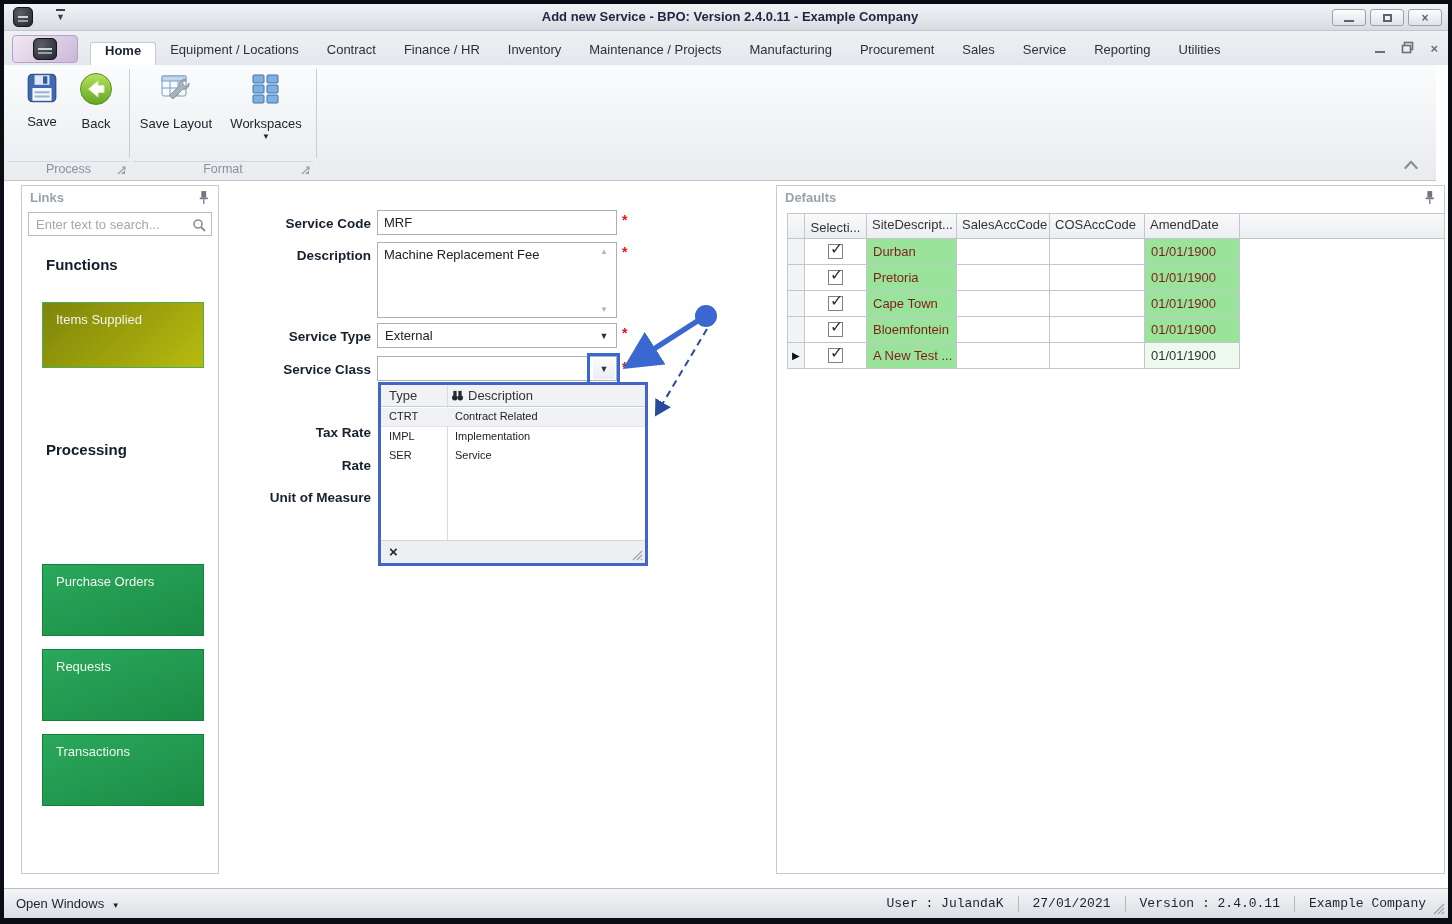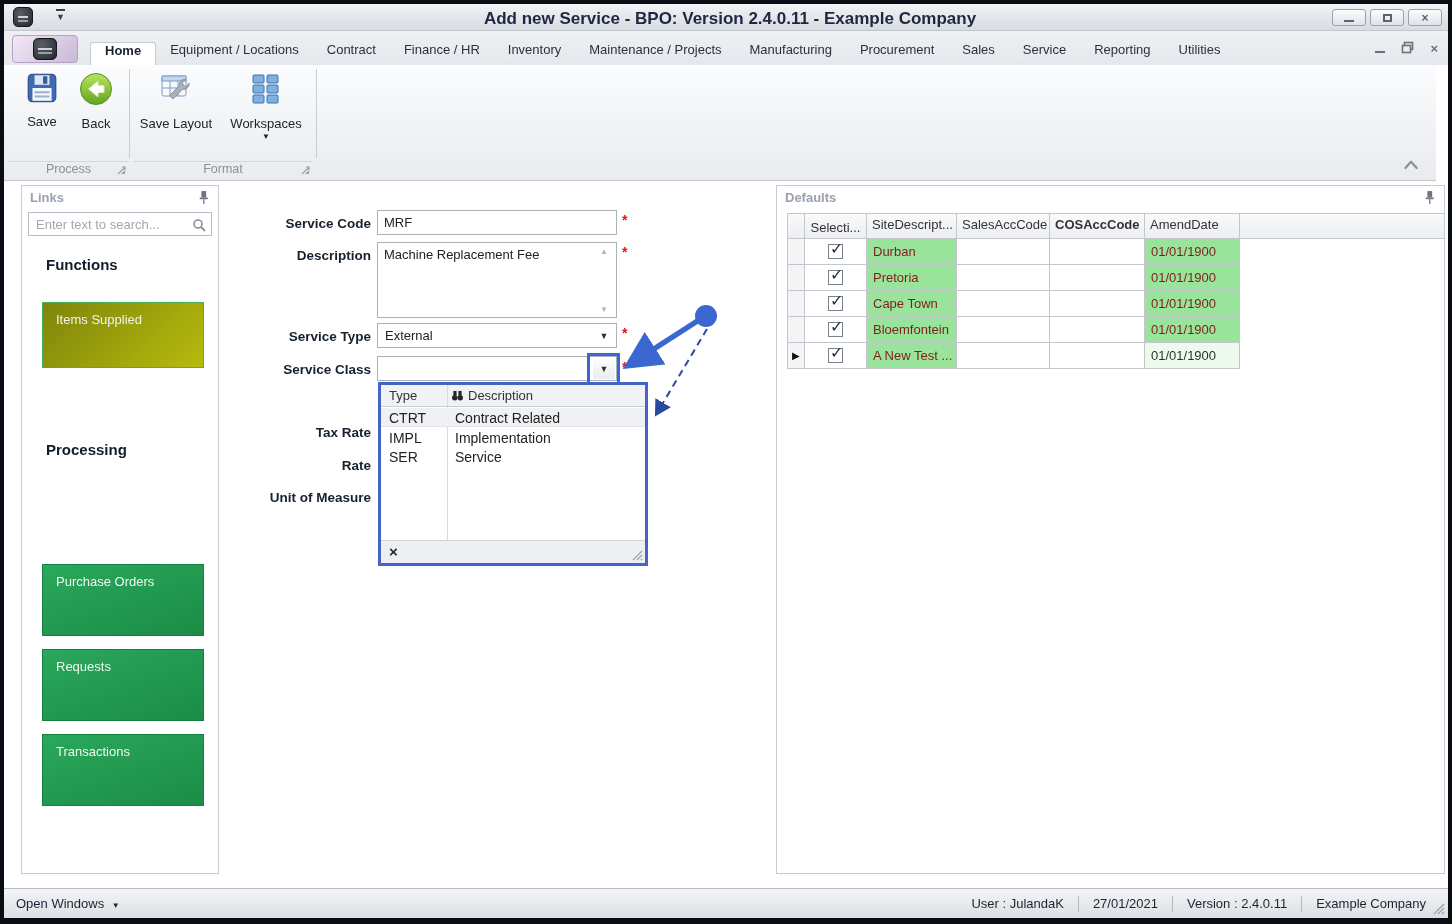--- a/index.html
+++ b/index.html
@@ -10,21 +10,21 @@
   
   .titlebar { position:absolute; left:0; top:0; right:0; height:27px;
     background:linear-gradient(#f2f3f6,#d8dbe1); border-bottom:1px solid #c2c6cd; }
   .app-icon-sm { position:absolute; left:9px; top:3px; width:20px; height:20px; border-radius:5px;
     background:radial-gradient(circle at 35% 30%, #5a5f68, #23262d); border:1px solid #15171c; }
   .app-icon-sm::after, .app-icon-lg::after { content:""; position:absolute; left:20%; right:20%; top:45%;
     height:2px; background:#cfd3da; box-shadow:0 4px 0 #9aa0a8; }
   .qat-arrow { position:absolute; left:52px; top:5px; font-size:9px; color:#3a3f48;
     border-top:2px solid #3a3f48; padding-top:1px; line-height:10px; cursor:pointer; }
   .title-text { position:absolute; left:200px; right:192px; top:5px; text-align:center;
-    font-size:17px; font-weight:bold; color:#1d2741; }
+    font-size:13px; font-weight:bold; color:#1d2741; }
   .win-btns { position:absolute; right:6px; top:5px; display:flex; gap:4px; }
   .wbtn { width:34px; height:17px; border:1px solid #99a1ab; border-radius:3px;
     background:linear-gradient(#fdfdfe,#dfe3e8); display:flex; align-items:center; justify-content:center;
     color:#5a6470; cursor:pointer; }
   .glyph-min { width:10px; height:2px; background:#5a6470; display:inline-block; margin-top:6px;}
   .glyph-max { width:9px; height:8px; border:2px solid #5a6470; display:inline-block; }
   .glyph-x  { font-size:12px; font-weight:bold; line-height:1; }
 
   
   .tabrow { position:absolute; left:0; top:27px; right:0; height:34px;
@@ -93,21 +93,21 @@
     border:3px solid #3b67d0; }
 
   
   .popup { position:absolute; left:374px; top:201px; width:270px; height:184px;
     border:3px solid #4565c5; background:#fff; }
   .pop-head { position:absolute; left:0; right:0; top:0; height:22px; background:#f1f2f5;
     border-bottom:1px solid #c9cdd3; font-size:13px; color:#333; }
   .pop-col-type { position:absolute; left:8px; top:3px; }
   .pop-col-desc { position:absolute; left:70px; top:3px; display:flex; gap:4px; align-items:center; }
   .pop-vline { position:absolute; left:66px; top:0; bottom:23px; width:1px; background:#d7dade; }
-  .pop-row { position:absolute; left:0; right:0; height:19px; font-size:14px; color:#222; }
+  .pop-row { position:absolute; left:0; right:0; height:19px; font-size:11px; color:#222; }
   .pop-row .c1 { position:absolute; left:8px; top:2px; }
   .pop-row .c2 { position:absolute; left:74px; top:2px; }
   .pop-row.hl { background:#f0f1f4; border-bottom:1px solid #e2e4e8; }
   .pop-foot { position:absolute; left:0; right:0; bottom:0; height:23px; background:#edeff3;
     border-top:1px solid #d2d5da; }
   .pop-x { position:absolute; left:8px; top:2px; font-size:15px; font-weight:bold; color:#23262d; cursor:pointer; }
   .grip { position:absolute; right:2px; bottom:2px; width:12px; height:12px; cursor:nwse-resize; }
 
   
   .annot { position:absolute; left:575px; top:106px; width:200px; height:150px; pointer-events:none; }
@@ -134,21 +134,21 @@
   .cbx { width:15px; height:15px; border:1px solid #7a828c; background:#fff; position:relative; }
   .cbx span { position:absolute; left:1px; top:-6px; font-size:16px; color:#2a2e35; }
   .row-ind { position:absolute; left:4px; top:7px; font-size:10px; color:#111; }
 
   
   .statusbar { position:absolute; left:0; right:0; bottom:0; height:30px;
     background:linear-gradient(#f4f5f7,#dbdee3); border-top:1px solid #b9bec5;
     font-size:13px; color:#1a2433;padding-left:36px; }
   .sb-left { position:absolute; left:12px; top:7px; cursor:pointer; }
   .sb-left .arr { font-size:8px; color:#1a2433; margin-left:4px; }
-  .sb-right { position:absolute; right:22px; top:0; height:100%; display:flex; align-items:center; gap:14px; }
+  .sb-right { position:absolute; right:22px; top:0; height:100%; display:flex; align-items:center; gap:14px;font-family:Liberation Mono, monospace; }
   .sb-sep { width:1px; height:16px; background:#b4b9c0; }
   .sb-grip { position:absolute; right:3px; bottom:3px; width:13px; height:13px; }
 </style>
 </head>
 <body>
 
 <div class="win">
 
   <div class="titlebar">
     <div class="app-icon-sm"></div>
@@ -380,21 +380,21 @@
           <rect x="2.5" y="7" width="7.5" height="1.6" fill="#6f7680"></rect>
           <rect x="5.7" y="8.6" width="1.2" height="4.4" fill="#6f7680"></rect>
         </svg>
       </div>
       <div class="grid">
         <div class="grow ghead">
           <div class="gcell c-ind"></div>
           <div class="gcell c-sel" style="padding-top:3px;">Selecti...</div>
           <div class="gcell c-site" style="padding-top:3px;background:linear-gradient(#f9fafb,#eceef2);">SiteDescript...</div>
           <div class="gcell c-sales" style="padding:3px 5px 0;background:linear-gradient(#f9fafb,#eceef2);">SalesAccCode</div>
-          <div class="gcell c-cos" style="padding:3px 5px 0;background:linear-gradient(#f9fafb,#eceef2);font-weight:bold;">COSAccCode</div>
+          <div class="gcell c-cos" style="padding:3px 5px 0;background:linear-gradient(#f9fafb,#eceef2);">COSAccCode</div>
           <div class="gcell c-amend" style="padding-top:3px;background:linear-gradient(#f9fafb,#eceef2);">AmendDate</div>
           <div class="gcell c-fill"></div>
         </div>
 
         <div class="grow">
           <div class="gcell c-ind"></div>
           <div class="gcell c-sel">
               <span class="cbx">
                 <span>✓</span>
               </span>

